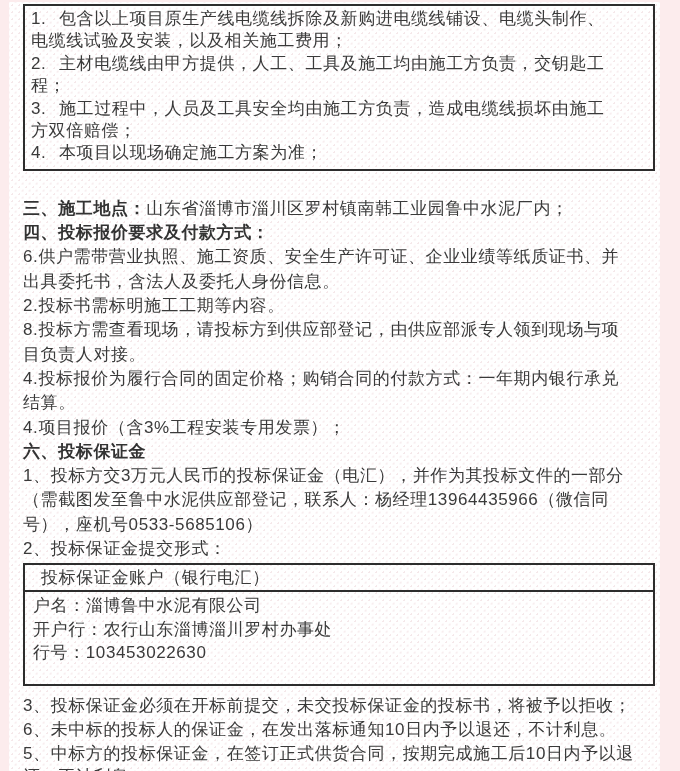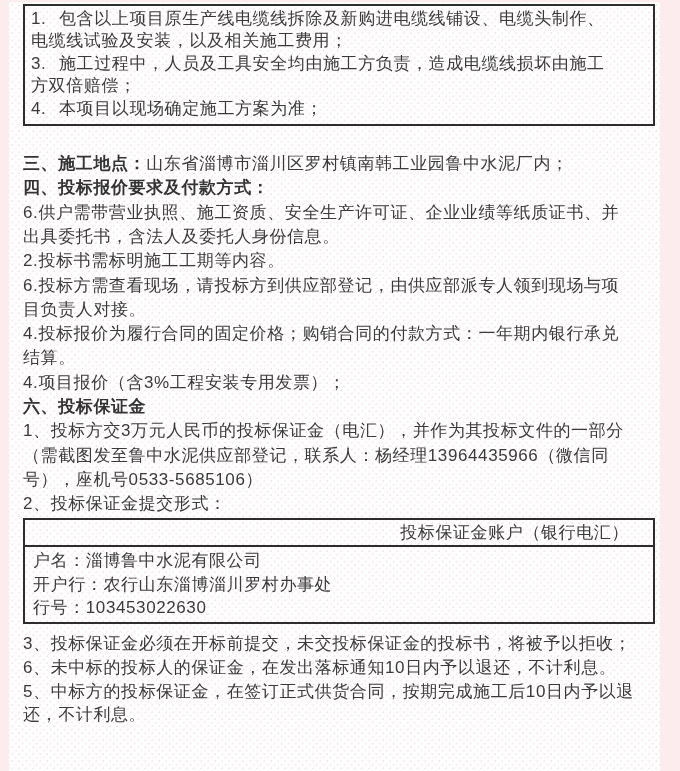--- a/index.html
+++ b/index.html
@@ -23,46 +23,48 @@
     border:2px solid #2d2d2d;width:632px;box-sizing:border-box;
   }
   .scope{padding:2px 6px 4px 6px;}
   .scope-item{line-height:22.4px;}
   .scope-item .num{display:inline-block;width:28px;}
   .scope-item .txt{white-space:pre-wrap;}
   p{margin:0;line-height:24.3px;white-space:pre-wrap;}
   .bold{font-weight:700;color:#333333;}
   .gap-top{margin-top:26px;}
   .acct{margin-top:2px;}
-  .acct-hdr{padding:1px 24px;line-height:23px;border-bottom:2px solid #2d2d2d;text-align:right;}
-  .acct-body{padding:2px 8px 3px 8px;}
+  .acct-hdr{padding:1px 16px;line-height:23px;border-bottom:2px solid #2d2d2d;}
+  .acct-body{padding:2px 8px 20px 8px;}
   .acct-line{line-height:23.2px;}
   .closing{margin-top:8px;}
   .closing p{line-height:23.8px;}
 </style>
 </head>
 <body>
 
 <div class="content">
 
   <div class="box scope">
     <div class="scope-item"><span class="num">1.</span><span class="txt">包含以上项目原生产线电缆线拆除及新购进电缆线铺设、电缆头制作、
 电缆线试验及安装，以及相关施工费用；</span></div>
+    <div class="scope-item"><span class="num">2.</span><span class="txt">主材电缆线由甲方提供，人工、工具及施工均由施工方负责，交钥匙工
+程；</span></div>
     <div class="scope-item"><span class="num">3.</span><span class="txt">施工过程中，人员及工具安全均由施工方负责，造成电缆线损坏由施工
 方双倍赔偿；</span></div>
     <div class="scope-item"><span class="num">4.</span><span class="txt">本项目以现场确定施工方案为准；</span></div>
   </div>
 
   <p class="gap-top"><span class="bold">三、施工地点：</span><span>山东省淄博市淄川区罗村镇南韩工业园鲁中水泥厂内；</span></p>
 
   <p class="bold">四、投标报价要求及付款方式：</p>
   <p>6.供户需带营业执照、施工资质、安全生产许可证、企业业绩等纸质证书、并
 出具委托书，含法人及委托人身份信息。</p>
   <p>2.投标书需标明施工工期等内容。</p>
-  <p>6.投标方需查看现场，请投标方到供应部登记，由供应部派专人领到现场与项
+  <p>8.投标方需查看现场，请投标方到供应部登记，由供应部派专人领到现场与项
 目负责人对接。</p>
   <p>4.投标报价为履行合同的固定价格；购销合同的付款方式：一年期内银行承兑
 结算。</p>
   <p>4.项目报价（含3%工程安装专用发票）；</p>
 
   <p class="bold">六、投标保证金</p>
   <p>1、投标方交3万元人民币的投标保证金（电汇），并作为其投标文件的一部分
 （需截图发至鲁中水泥供应部登记，联系人：杨经理13964435966（微信同
 号），座机号0533-5685106）</p>
   <p>2、投标保证金提交形式：</p>

